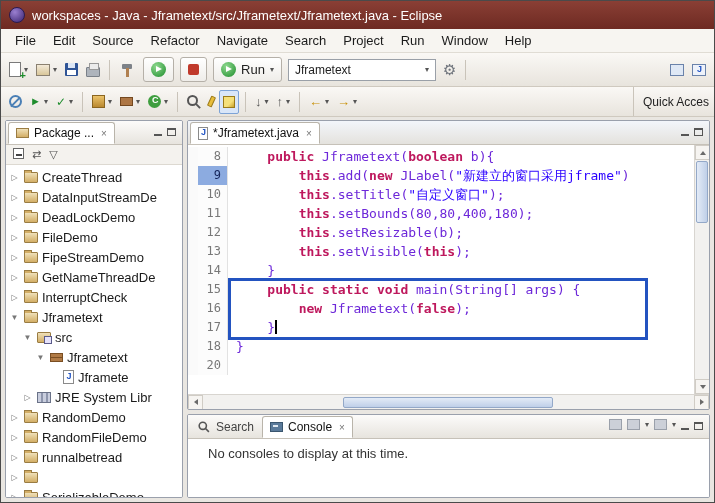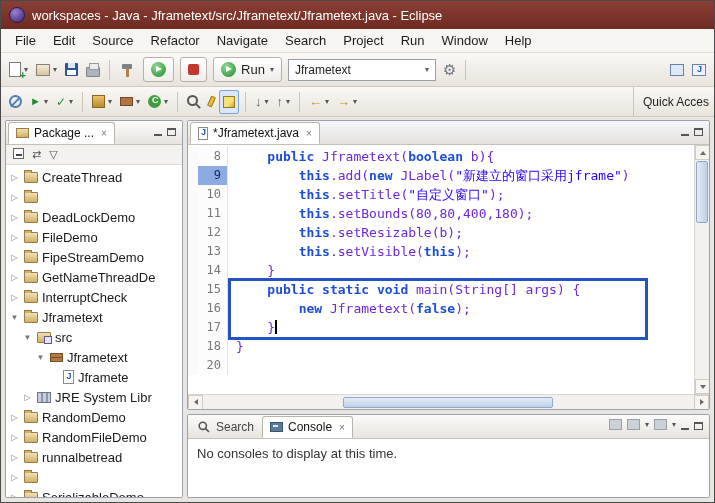--- a/index.html
+++ b/index.html
@@ -106,21 +106,21 @@
 
   
   .editor-tabbar{height:24px;flex:0 0 auto;background:linear-gradient(#f3f6fb,#e4e2dd);border-bottom:1px solid #c6c1b8;display:flex;align-items:flex-end;padding:0 2px;gap:11px}
   .editor-body{flex:1;display:flex;min-height:0;position:relative}
   .code-scroll{flex:1;position:relative;overflow:hidden;background:#fff;font-family:"DejaVu Sans Mono","Liberation Mono",monospace;font-size:13px;padding-top:2px}
   .code-line{display:flex;height:19px;line-height:19px;white-space:pre}
   .gut-margin{width:10px;flex:0 0 auto;background:#fafafa}
   .lnum{width:30px;flex:0 0 auto;text-align:right;padding-right:6px;color:#787878;background:#fcfcfc;border-right:1px solid #e2e2e2;font-size:12px}
   .lnum.hl{background:#8cabe0;color:#15255a}
   .ltext{padding-left:8px}
-  .kw{color:#1d4ed8;font-weight:bold}
+  .kw{color:#be185d;font-weight:bold}
   .str{color:#2a00ff}
   .pl{color:#6d28d9}
   .caret{display:inline-block;width:2px;height:14px;background:#000;vertical-align:-2px}
   .hlbox{position:absolute;left:40px;top:133px;width:420px;height:62px;border:3px solid #2353c0;pointer-events:none}
 
   
   .vscroll{width:15px;flex:0 0 auto;background:#f2f1ef;border-left:1px solid #d8d5d0;display:flex;flex-direction:column}
   .hscroll{height:15px;flex:0 0 auto;background:#f2f1ef;border-top:1px solid #d8d5d0;display:flex;align-items:center}
   .sb-btn{width:15px;height:15px;flex:0 0 auto;display:flex;align-items:center;justify-content:center;background:#f6f4f1;border:1px solid #d0ccc5}
   .sb-btn.bottom{margin-top:auto}
@@ -128,21 +128,21 @@
   .sb-thumb-v{height:62px;margin:1px;background:linear-gradient(90deg,#e3ebf7,#bfcfe8);border:1px solid #93a8c8;border-radius:2px}
   .sb-thumb-h{width:210px;margin-left:140px;height:11px;background:linear-gradient(#e3ebf7,#bfcfe8);border:1px solid #93a8c8;border-radius:2px}
   .sb-arr-up{width:0;height:0;border-left:3px solid transparent;border-right:3px solid transparent;border-bottom:4px solid #6a6a6a}
   .sb-arr-down{width:0;height:0;border-left:3px solid transparent;border-right:3px solid transparent;border-top:4px solid #6a6a6a}
   .sb-arr-left{width:0;height:0;border-top:3px solid transparent;border-bottom:3px solid transparent;border-right:4px solid #6a6a6a}
   .sb-arr-right{width:0;height:0;border-top:3px solid transparent;border-bottom:3px solid transparent;border-left:4px solid #6a6a6a}
 
   
   .console-actions{margin-left:auto;display:flex;align-items:center;gap:5px;padding:0 4px 4px 0}
   .cic{display:inline-block;width:13px;height:11px;background:#ccd0d8;border:1px solid #9aa0aa;position:relative}
-  .console-body{flex:1;background:#fff;font-size:13px;color:#333;padding:7px 9px}
+  .console-body{flex:1;background:#fff;font-size:13px;color:#333;padding:7px 20px}
 </style>
 </head>
 <body>
 
 <div class="window">
 
   <div class="titlebar">
     <span class="app-icon"></span>
     <span>workspaces - Java - Jframetext/src/Jframetext/Jframetext.java - Eclipse</span>
   </div>
@@ -285,20 +285,21 @@
       </div>
       <div class="tree" id="tree">
           <div class="tree-row" style="padding-left: 3px;">
             <span class="tree-arrow">▷</span>
             <span class="ti ti-project"></span>
             <span class="tree-label">CreateThread</span>
           </div>
           <div class="tree-row" style="padding-left: 3px;">
             <span class="tree-arrow">▷</span>
             <span class="ti ti-project"></span>
+            <span class="tree-label">DataInputStreamDe</span>
           </div>
           <div class="tree-row" style="padding-left: 3px;">
             <span class="tree-arrow">▷</span>
             <span class="ti ti-project"></span>
             <span class="tree-label">DeadLockDemo</span>
           </div>
           <div class="tree-row" style="padding-left: 3px;">
             <span class="tree-arrow">▷</span>
             <span class="ti ti-project"></span>
             <span class="tree-label">FileDemo</span>

